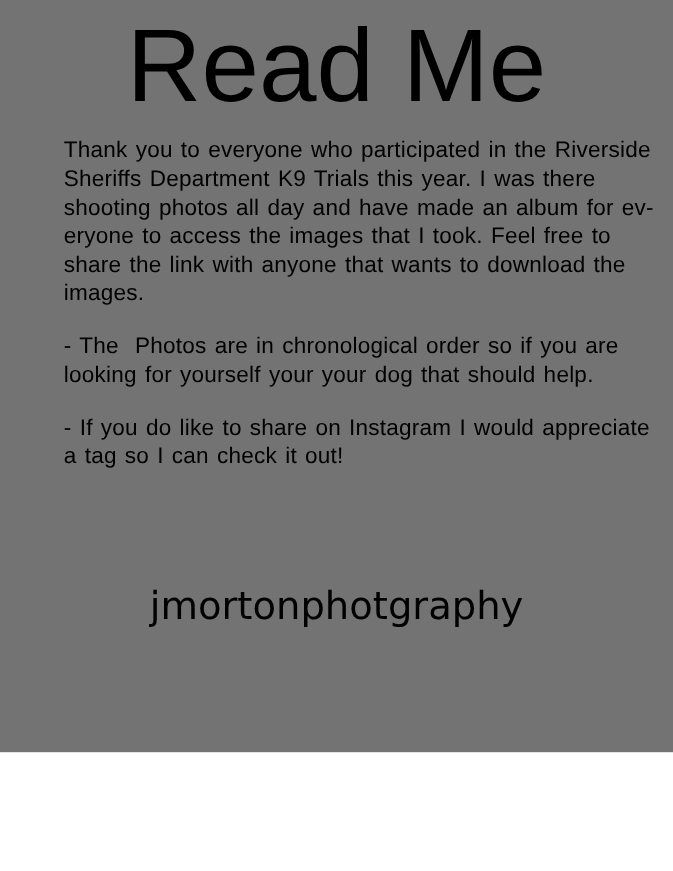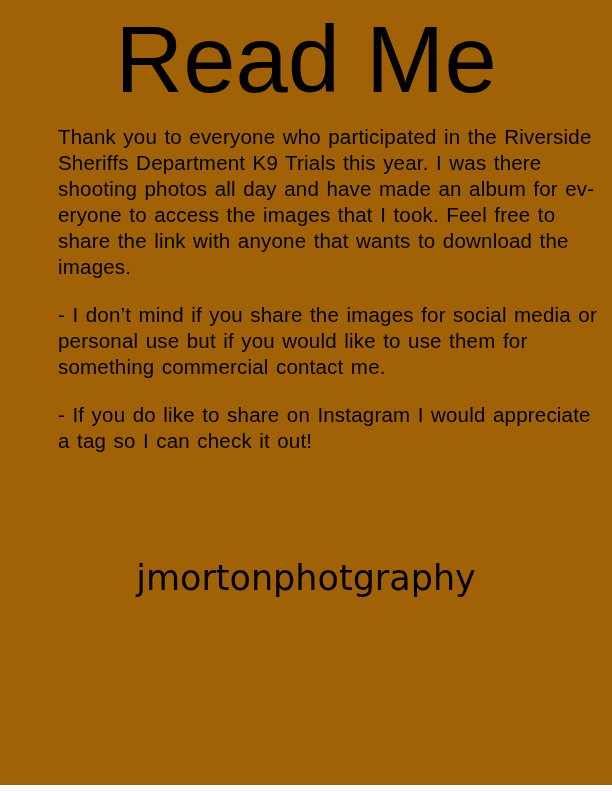--- a/index.html
+++ b/index.html
@@ -3,23 +3,23 @@
 <meta charset="utf-8">
 <style>
   html, body {
     margin: 0;
     padding: 0;
     background: #ffffff;
   }
   .page {
     position: relative;
     width: 612px;
-    height: 785px;
+    height: 684px;
     margin: 0 auto;
-    background: #a16207;
+    background: #737373;
     color: #000000;
     font-family: "Liberation Sans", sans-serif;
     overflow: hidden;
   }
   .title {
     margin: 12px 0 0 0;
     font-size: 94px;
     line-height: 96px;
     font-weight: 400;
     text-align: center;
@@ -55,23 +55,22 @@
 
   <h1 class="title">Read Me</h1>
 
   <div class="body-text">
     <p>Thank you to everyone who participated in the Riverside
 Sheriffs Department K9 Trials this year. I was there
 shooting photos all day and have made an album for ev-
 eryone to access the images that I took. Feel free to
 share the link with anyone that wants to download the
 images.</p>
-    <p>- I don’t mind if you share the images for social media or
-personal use but if you would like to use them for
-something commercial contact me.</p>
+    <p>- The  Photos are in chronological order so if you are
+looking for yourself your your dog that should help.</p>
     <p>- If you do like to share on Instagram I would appreciate
 a tag so I can check it out!</p>
   </div>
 
   <div class="ig-section">
     <div>jmortonphotgraphy</div>
   </div>
 
 </div>
 

